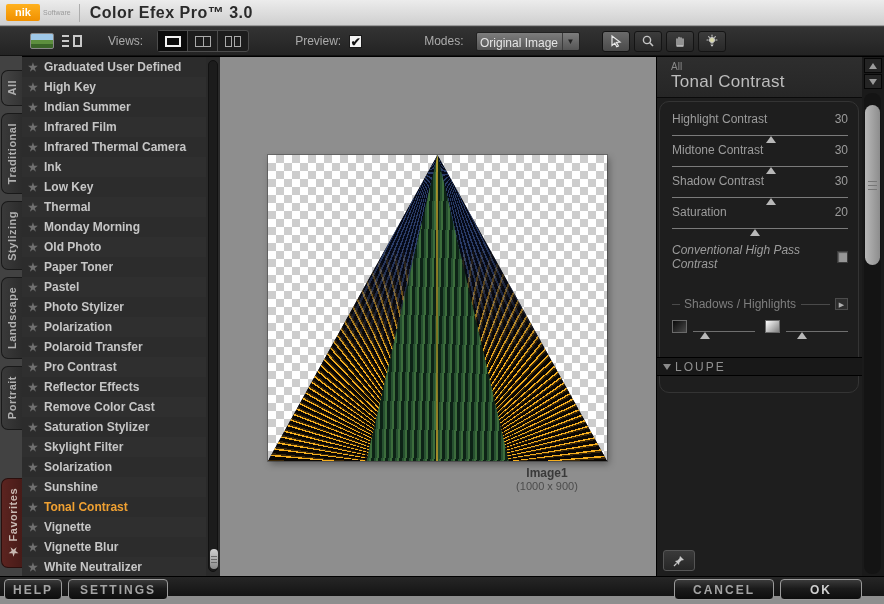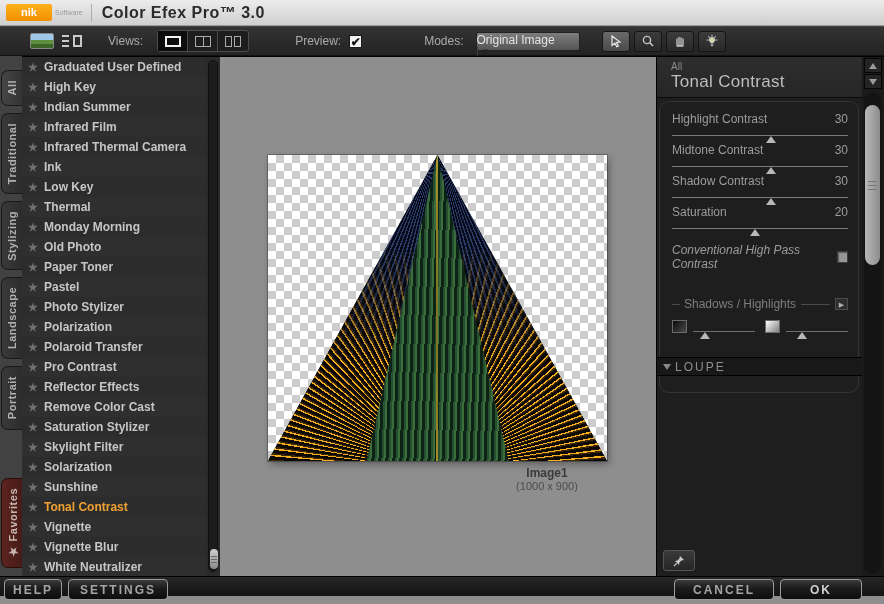--- a/index.html
+++ b/index.html
@@ -4,21 +4,21 @@
 <style>
   * { margin:0; padding:0; box-sizing:border-box; }
   html,body { width:884px; height:604px; overflow:hidden; background:#8e8e8e;
     font-family:"Liberation Sans", sans-serif; }
   #app { position:relative; width:884px; height:604px; }
 
   
   .titlebar { position:absolute; left:0; top:0; width:884px; height:26px;
     background:linear-gradient(#ececec,#cfcfcf); border-bottom:1px solid #9a9a9a;
     display:flex; align-items:center; }
-  .niklogo { width:46px; height:17px; margin-left:6px; background:linear-gradient(#ffb11e,#f09000);
+  .niklogo { width:34px; height:17px; margin-left:6px; background:linear-gradient(#ffb11e,#f09000);
     border-radius:2px; color:#fff; font-weight:bold; font-size:11px; text-align:center; line-height:17px; }
   .niksub { font-size:7px; color:#9a9a9a; margin-left:3px; }
   .tdiv { width:1px; height:18px; background:#adadad; margin:0 10px 0 8px; }
   .apptitle { font-size:16px; font-weight:bold; color:#2a2a2a; letter-spacing:.5px; }
 
   
   .toolbar { position:absolute; left:0; top:26px; width:884px; height:30px;
     background:linear-gradient(#333,#232323); border-top:1px solid #444; border-bottom:1px solid #111;
     display:flex; align-items:center; color:#ababab; font-size:12px; }
   .thumb-icon { width:24px; height:16px; margin-left:30px; border:1px solid #888; border-radius:2px;
@@ -33,21 +33,21 @@
   .viewbtn:last-child { border-right:none; }
   .viewbtn.active { background:#0c0c0c; }
   .vb-single { width:16px; height:11px; border:2px solid #f2f2f2; }
   .vb-split { width:16px; height:11px; border:1px solid #aaa; position:relative; }
   .vb-split::after { content:''; position:absolute; left:50%; top:0; width:1px; height:100%; background:#aaa; }
   .vb-two { display:flex; gap:2px; }
   .vb-two i { width:7px; height:11px; border:1px solid #aaa; }
   .checkbox { width:13px; height:13px; background:#f3f3f3; border:1px solid #1a1a1a; margin-left:8px;
     color:#111; font-size:12px; line-height:12px; text-align:center; font-weight:bold; }
   .modesdrop { margin-left:12px; height:19px; width:104px; border:1px solid #222; border-radius:2px;
-    background:linear-gradient(#7d7d7d,#555); color:#e4e4e4; font-size:12px; display:flex; align-items:flex-start;flex-direction:column; }
+    background:linear-gradient(#7d7d7d,#555); color:#e4e4e4; font-size:12px; display:flex; align-items:flex-end; }
   .modesdrop .val { flex:1; text-align:center; }
   .modesdrop .arr { width:17px; height:100%; border-left:1px solid #3c3c3c; display:flex; align-items:center; justify-content:center;
     color:#222; font-size:8px; }
   .toolbtns { display:flex; gap:4px; margin-left:22px; }
   .toolbtn { width:28px; height:21px; border:1px solid #141414; border-radius:3px;
     background:linear-gradient(#3c3c3c,#282828); display:flex; align-items:center; justify-content:center; }
   .toolbtn.active { background:linear-gradient(#6a6a6a,#4a4a4a); }
   .toolbtn svg { display:block; }
 
   

